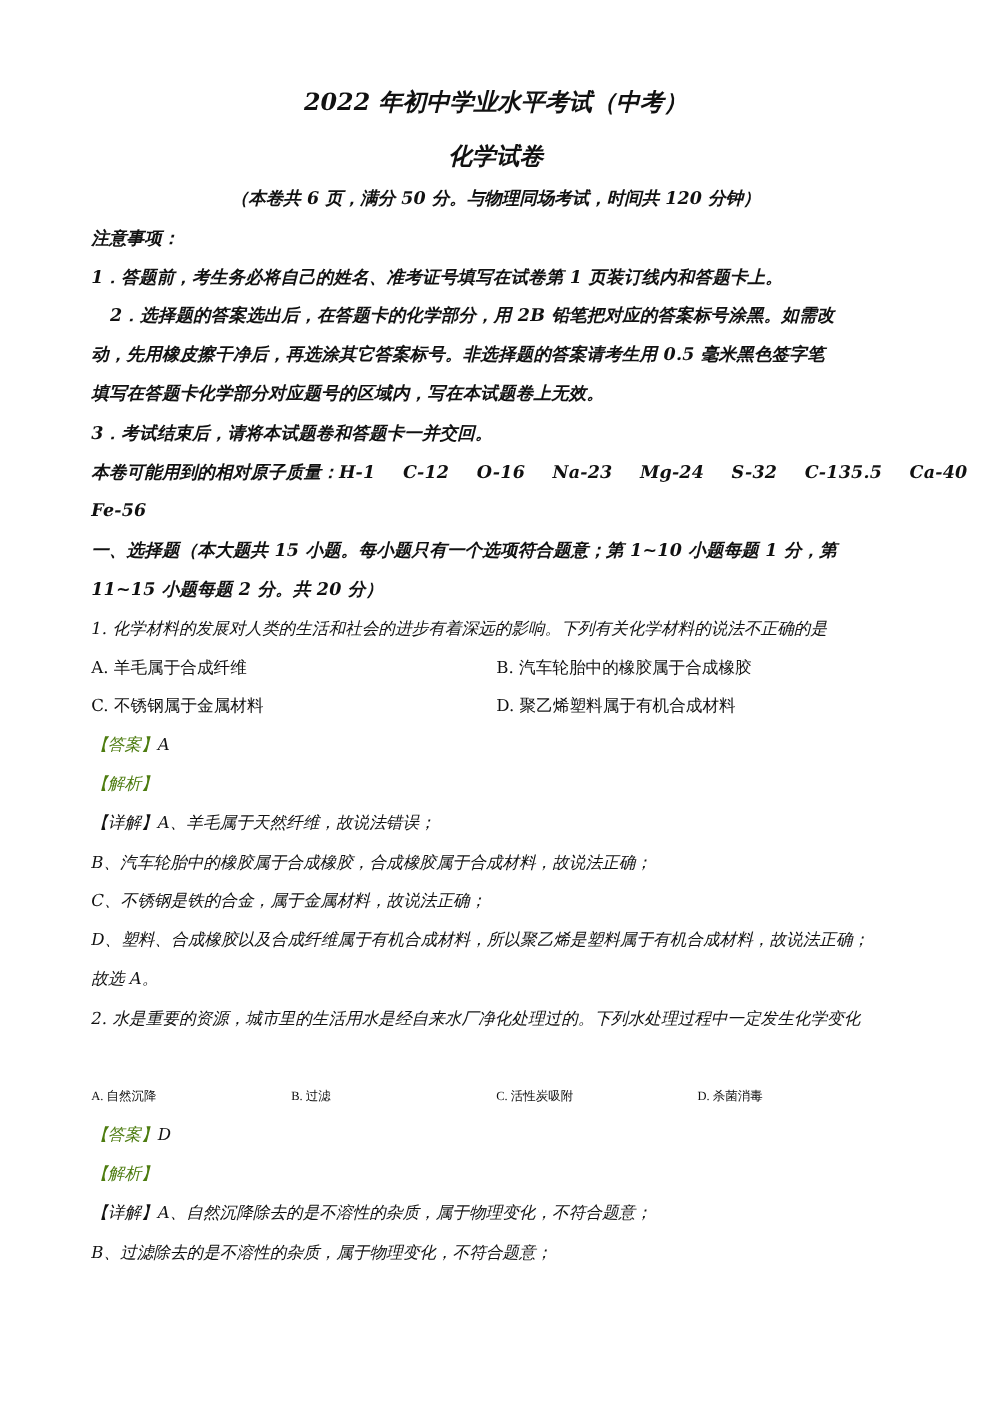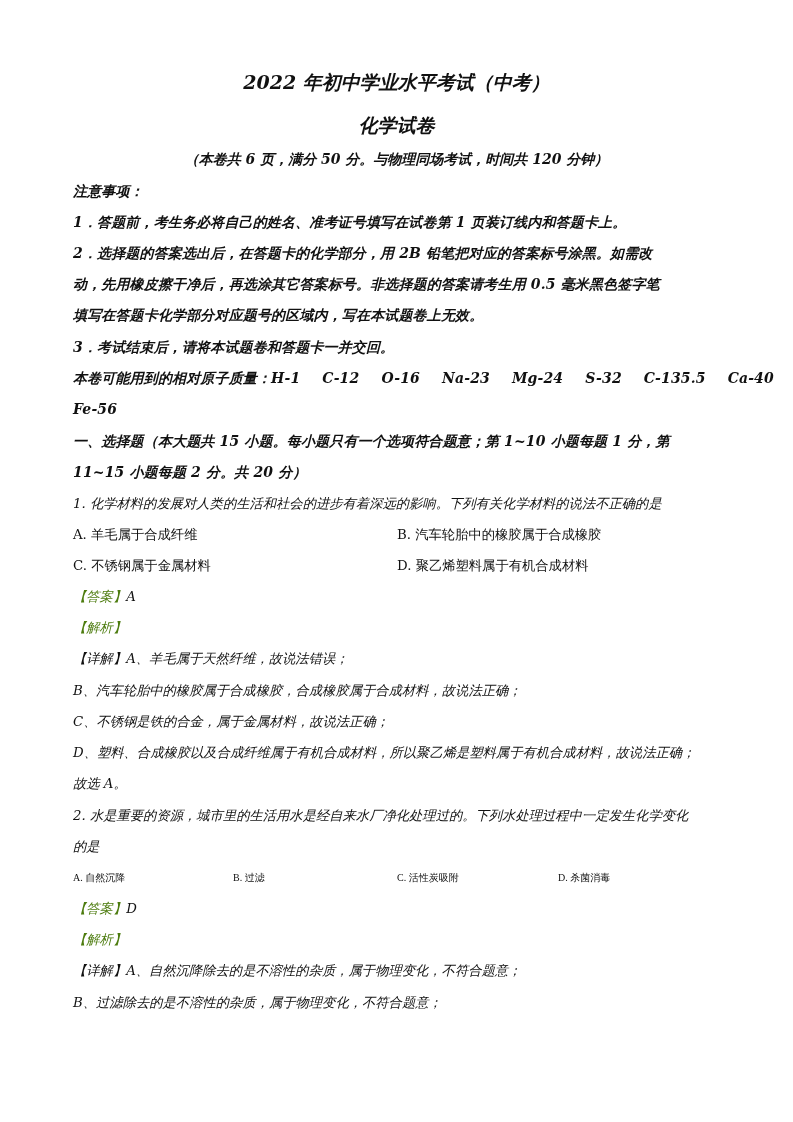--- a/index.html
+++ b/index.html
@@ -21,21 +21,21 @@
 <body>
 
 <div class="page">
 
   <div class="line center title" style="top:72px;">2022 年初中学业水平考试（中考）</div>
   <div class="line center subtitle" style="top:115px;">化学试卷</div>
   <div class="line center meta" style="top:149px;">（本卷共 6 页，满分 50 分。与物理同场考试，时间共 120 分钟）</div>
 
   <div class="line notice" style="top:181px;">注意事项：</div>
   <div class="line notice" style="top:212px;">1．答题前，考生务必将自己的姓名、准考证号填写在试卷第 1 页装订线内和答题卡上。</div>
-  <div class="line notice" style="top:243px;">2．选择题的答案选出后，在答题卡的化学部分，用 2B 铅笔把对应的答案标号涂黑。如需改</div>
+  <div class="line notice" style="top:243px;margin-left:15px;">2．选择题的答案选出后，在答题卡的化学部分，用 2B 铅笔把对应的答案标号涂黑。如需改</div>
   <div class="line notice" style="top:274px;">动，先用橡皮擦干净后，再选涂其它答案标号。非选择题的答案请考生用 0.5 毫米黑色签字笔</div>
   <div class="line notice" style="top:305px;">填写在答题卡化学部分对应题号的区域内，写在本试题卷上无效。</div>
   <div class="line notice" style="top:337px;">3．考试结束后，请将本试题卷和答题卡一并交回。</div>
 
   <div class="line notice" style="top:368px;">
     <span>本卷可能用到的相对原子质量：</span><span>H-1</span><span style="display:inline-block;width:22px;"></span><span>C-12</span><span style="display:inline-block;width:22px;"></span><span>O-16</span><span style="display:inline-block;width:22px;"></span><span>Na-23</span><span style="display:inline-block;width:22px;"></span><span>Mg-24</span><span style="display:inline-block;width:22px;"></span><span>S-32</span><span style="display:inline-block;width:22px;"></span><span>C-135.5</span><span style="display:inline-block;width:22px;"></span><span>Ca-40</span>
   </div>
   <div class="line notice" style="top:399px;">Fe-56</div>
 
   <div class="line notice" style="top:431px;">一、选择题（本大题共 15 小题。每小题只有一个选项符合题意；第 1~10 小题每题 1 分，第</div>
@@ -53,21 +53,20 @@
   <div class="line body tag" style="top:618px;">【解析】</div>
   <div class="line body" style="top:681px;">B、汽车轮胎中的橡胶属于合成橡胶，合成橡胶属于合成材料，故说法正确；</div>
   <div class="line body" style="top:649px;">
     <span>【详解】</span><span>A、羊毛属于天然纤维，故说法错误；</span>
   </div>
   <div class="line body" style="top:712px;">C、不锈钢是铁的合金，属于金属材料，故说法正确；</div>
   <div class="line body" style="top:743px;">D、塑料、合成橡胶以及合成纤维属于有机合成材料，所以聚乙烯是塑料属于有机合成材料，故说法正确；</div>
   <div class="line body" style="top:774px;">故选 A。</div>
 
   <div class="line body" style="top:806px;">2. 水是重要的资源，城市里的生活用水是经自来水厂净化处理过的。下列水处理过程中一定发生化学变化</div>
-  <div class="line body" style="top:837px;">的是</div>
   <div class="opt mono" style="left:73px; top:868px;">A. 自然沉降</div>
   <div class="opt mono" style="left:233px; top:868px;">B. 过滤</div>
   <div class="opt mono" style="left:397px; top:868px;">C. 活性炭吸附</div>
   <div class="opt mono" style="left:558px; top:868px;">D. 杀菌消毒</div>
 
   <div class="line body" style="top:899px;">
     <span class="tag">【答案】</span><span>D</span>
   </div>
   <div class="line body tag" style="top:930px;">【解析】</div>
   <div class="line body" style="top:961px;">

